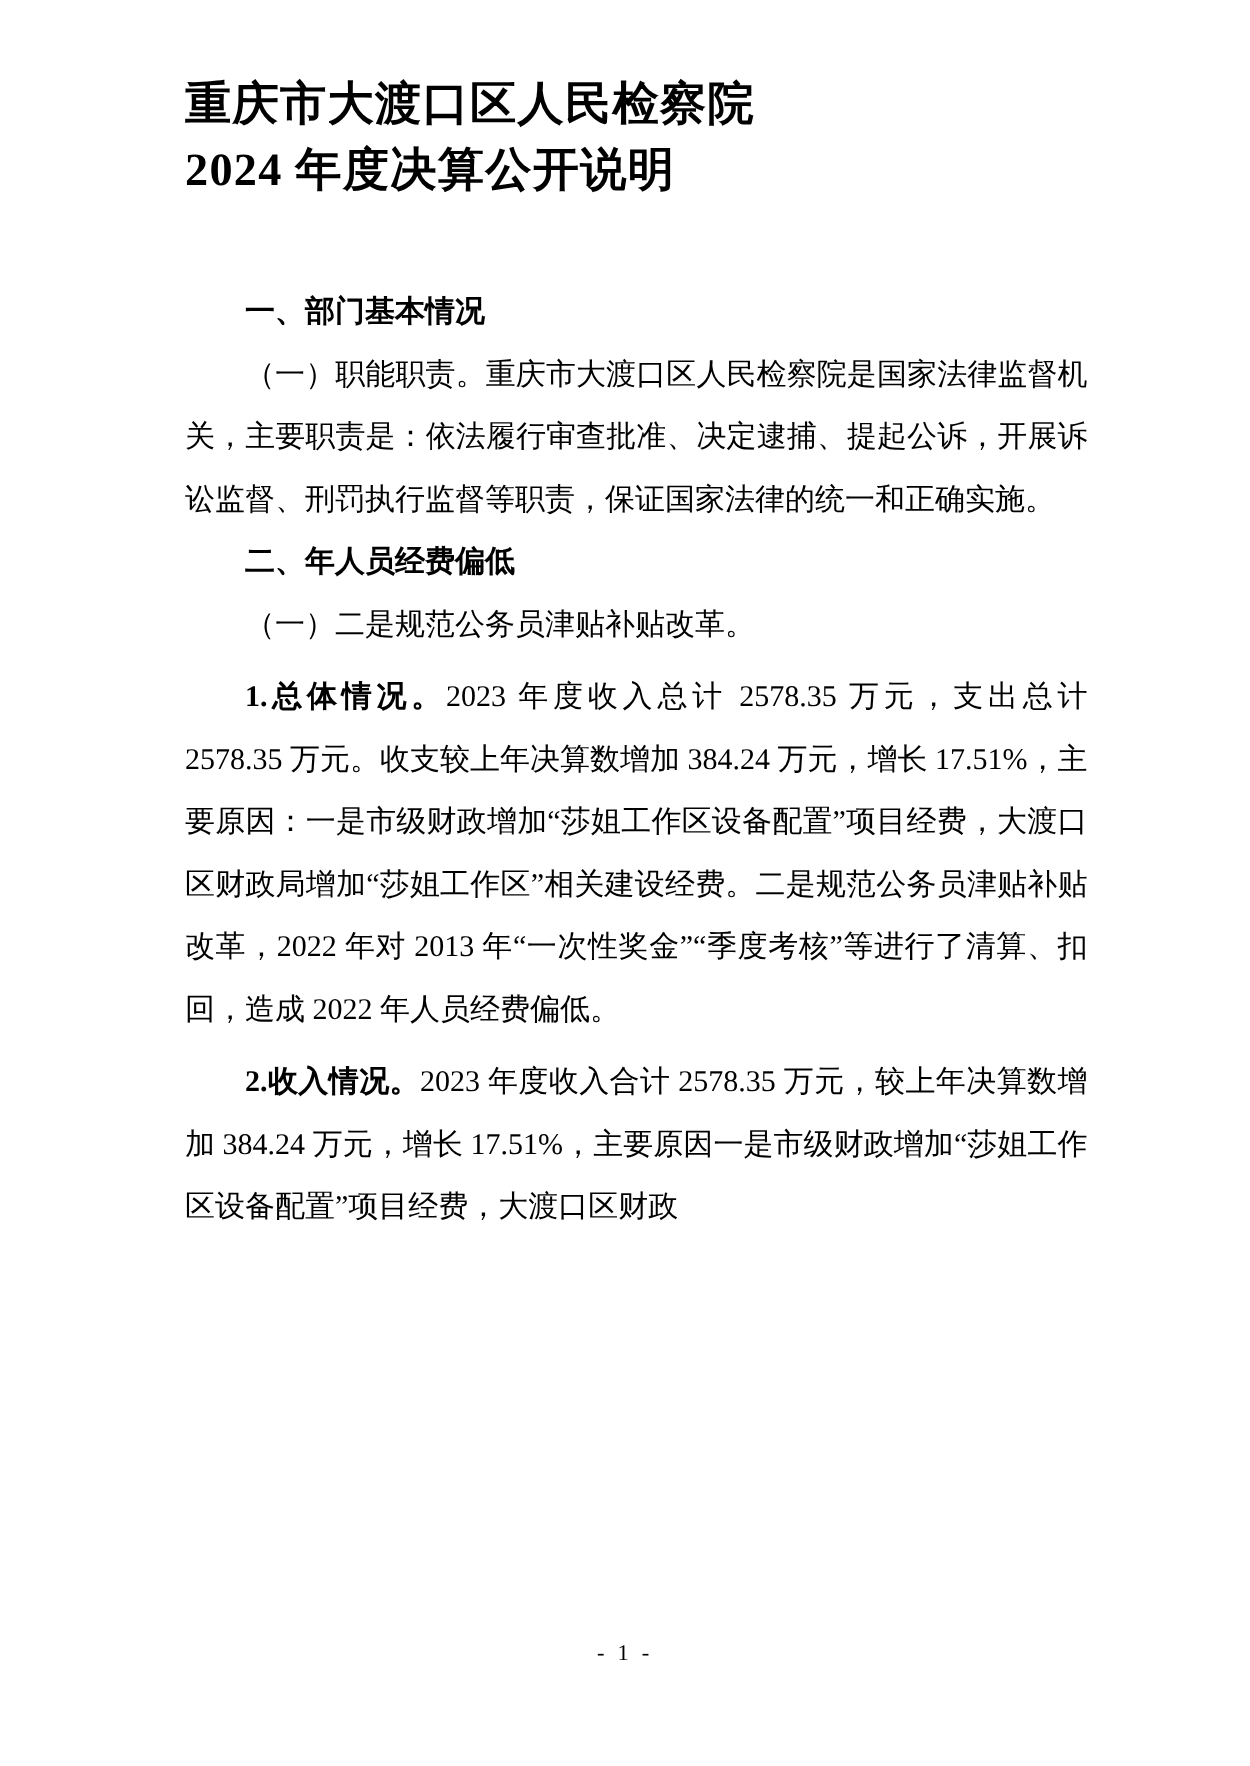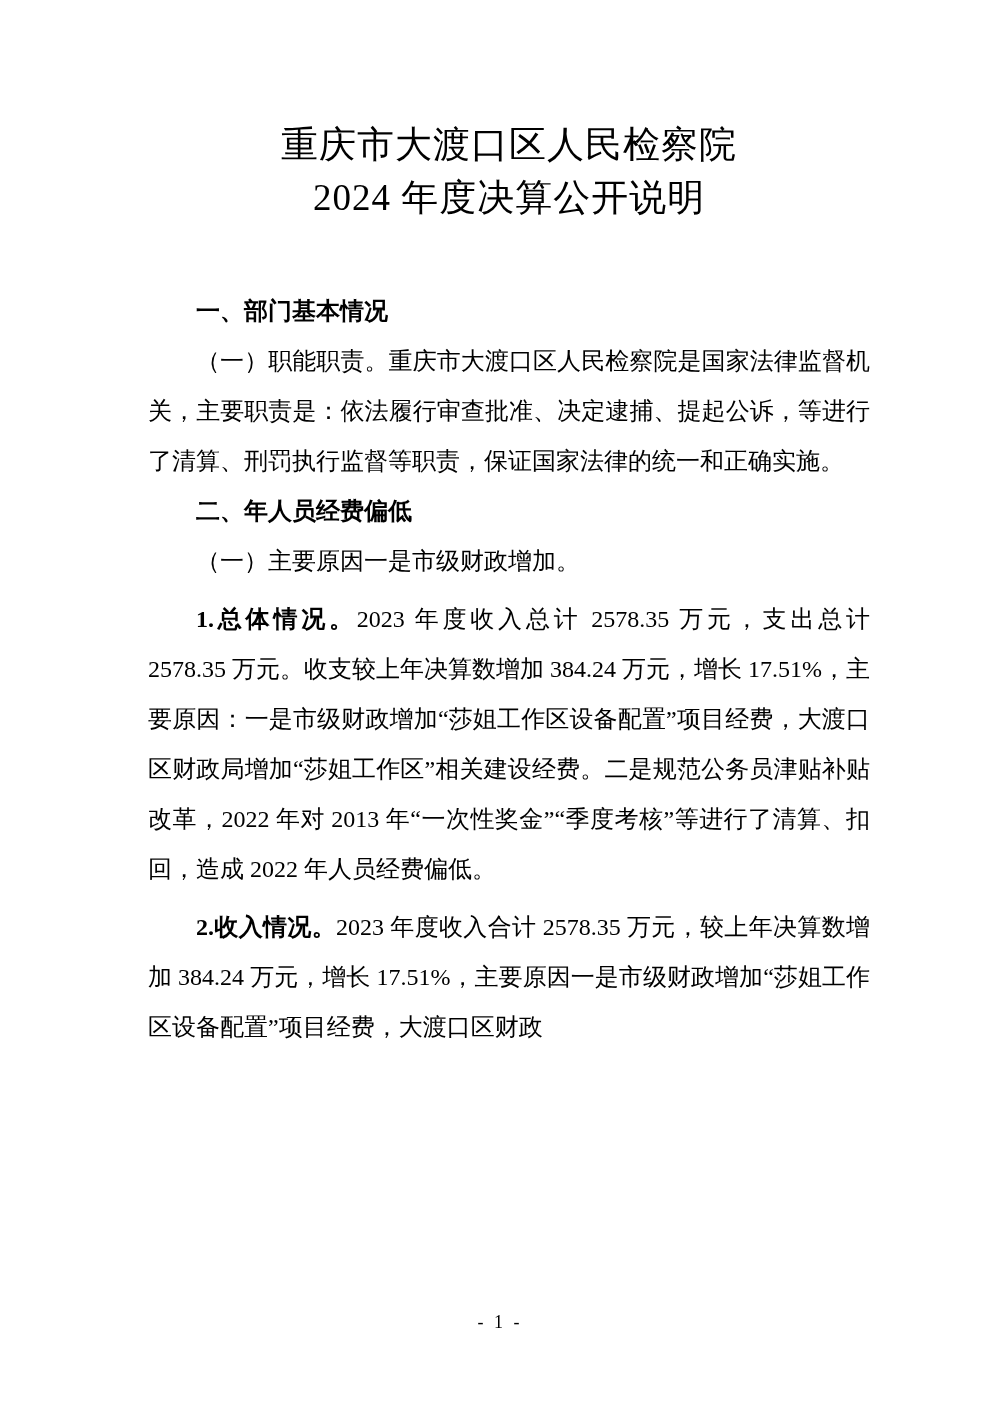--- a/index.html
+++ b/index.html
@@ -16,23 +16,23 @@
     color: #000000;
     font-family: "Liberation Serif", "DejaVu Serif", serif;
   }
   .content {
     position: absolute;
     left: 148px;
     top: 0;
     width: 722px;
   }
   .doc-title {
-    margin-top: 118px;
-    text-align: center;
-    font-weight: normal;
+    margin-top: 57px;
+    text-align: left;
+    font-weight: bold;
     font-size: 37px;
     line-height: 53px;
     letter-spacing: 1px;
     font-family: "Liberation Serif", "DejaVu Serif", serif;
   }
   .doc-body {
     margin-top: 62px;
     font-size: 28px;
     line-height: 50px;
     text-align: justify;
@@ -75,26 +75,26 @@
 
     <div class="doc-title">
       <div>重庆市大渡口区人民检察院</div>
       <div>2024 年度决算公开说明</div>
     </div>
 
     <div class="doc-body">
 
       <h2>一、部门基本情况</h2>
 
-      <p>（一）职能职责。重庆市大渡口区人民检察院是国家法律监督机关，主要职责是：依法履行审查批准、决定逮捕、提起公诉，等进行了清算、刑罚执行监督等职责，保证国家法律的统一和正确实施。</p>
+      <p>（一）职能职责。重庆市大渡口区人民检察院是国家法律监督机关，主要职责是：依法履行审查批准、决定逮捕、提起公诉，开展诉讼监督、刑罚执行监督等职责，保证国家法律的统一和正确实施。</p>
 
 
       <h2>二、年人员经费偏低</h2>
 
-      <p>（一）主要原因一是市级财政增加。</p>
+      <p>（一）二是规范公务员津贴补贴改革。</p>
 
       <p class="num-para"><span class="para-lead">1.总体情况。</span><span>2023 年度收入总计 2578.35 万元，支出总计 2578.35 万元。收支较上年决算数增加 384.24 万元，增长 17.51%，主要原因：一是市级财政增加“莎姐工作区设备配置”项目经费，大渡口区财政局增加“莎姐工作区”相关建设经费。二是规范公务员津贴补贴改革，2022 年对 2013 年“一次性奖金”“季度考核”等进行了清算、扣回，造成 2022 年人员经费偏低。</span></p>
 
       <p class="num-para"><span class="para-lead">2.收入情况。</span><span>2023 年度收入合计 2578.35 万元，较上年决算数增加 384.24 万元，增长 17.51%，主要原因一是市级财政增加“莎姐工作区设备配置”项目经费，大渡口区财政</span></p>
 
     </div>
   </div>
 
   <div class="page-footer">- 1 -</div>
 </div>

